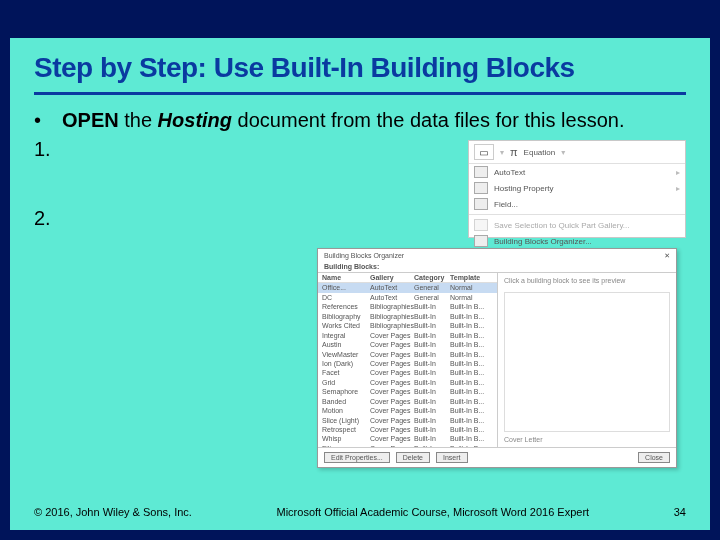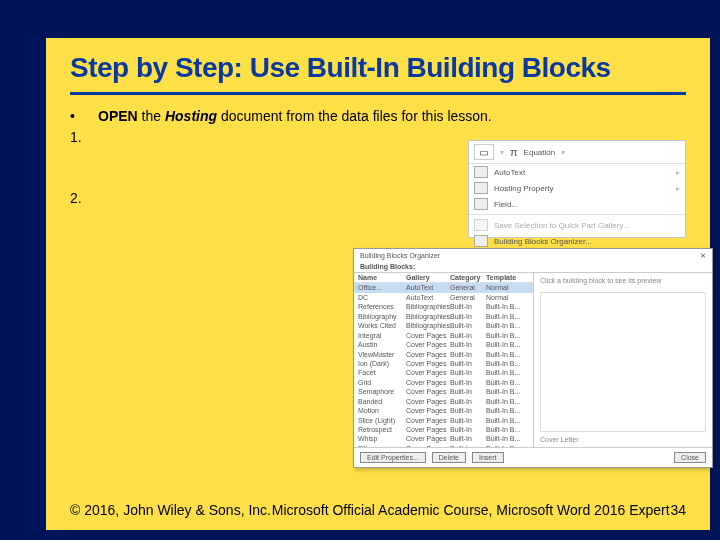--- a/index.html
+++ b/index.html
@@ -10,39 +10,38 @@
     font-family: "Segoe UI", Tahoma, Arial, sans-serif;
     position: relative;
     overflow: hidden;
   }
   .slide {
     position: absolute;
     top: 38px;
     left: 10px;
     right: 10px;
     bottom: 10px;
-    background: #fde047;
+    background: #5eead4;
     padding: 14px 24px 26px 24px;
-    margin-left: 36px;
   }
   .title {
     color: #0a3aa0;
     font-size: 28px;
     font-weight: 800;
     letter-spacing: -0.5px;
     padding-bottom: 6px;
   }
   .title-underline {
     height: 3px;
     background: #0a3aa0;
     margin-top: 2px;
     margin-bottom: 12px;
   }
   .body {
-    font-size: 14px;
+    font-size: 20px;
     color: #000;
     line-height: 1.35;
   }
   .bullet-row, .num-row {
     display: flex;
     margin-bottom: 2px;
   }
   .marker {
     width: 28px;
     flex-shrink: 0;
@@ -152,21 +151,21 @@
     background: #eee;
   }
   .dlg-spacer { flex: 1; }
   .footer {
     position: absolute;
     bottom: 12px;
     left: 24px;
     right: 24px;
     display: flex;
     justify-content: space-between;
-    font-size: 14px;
+    font-size: 11px;
     color: #000;
   }
 </style>
 </head>
 <body>
 
 <div class="slide">
 
   <div class="title">Step by Step: Use Built-In Building Blocks</div>
   <div class="title-underline"></div>

